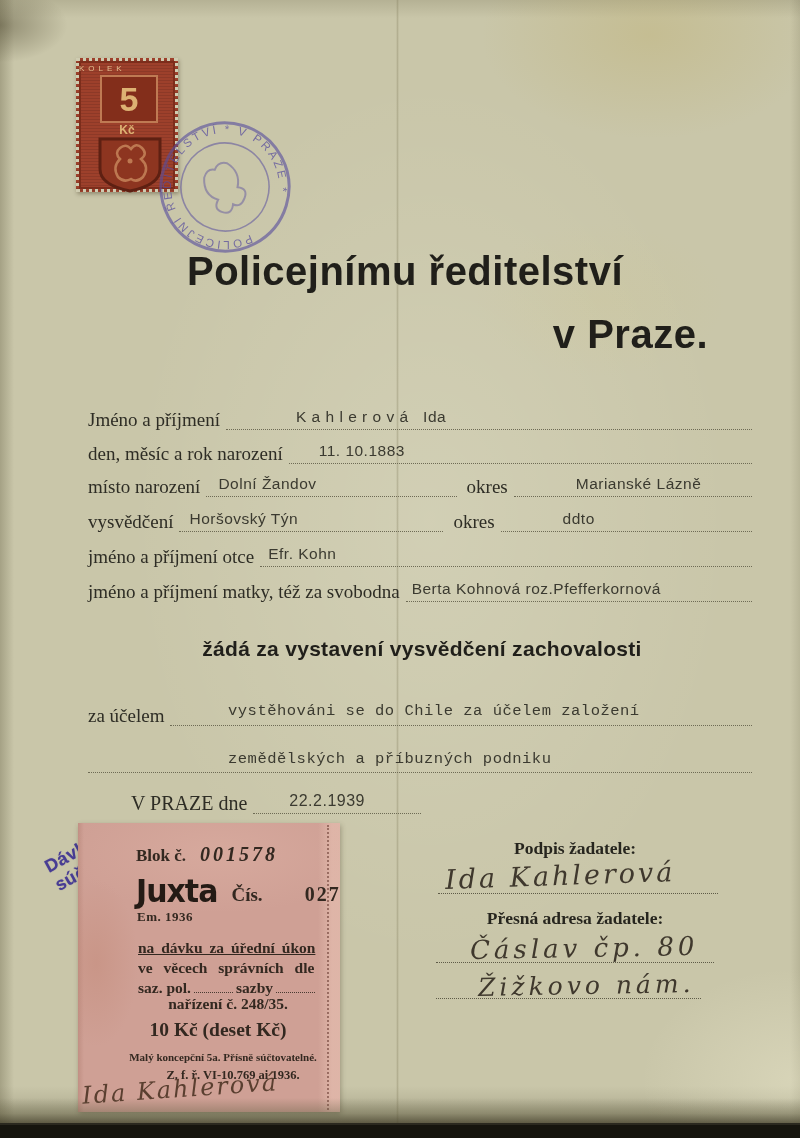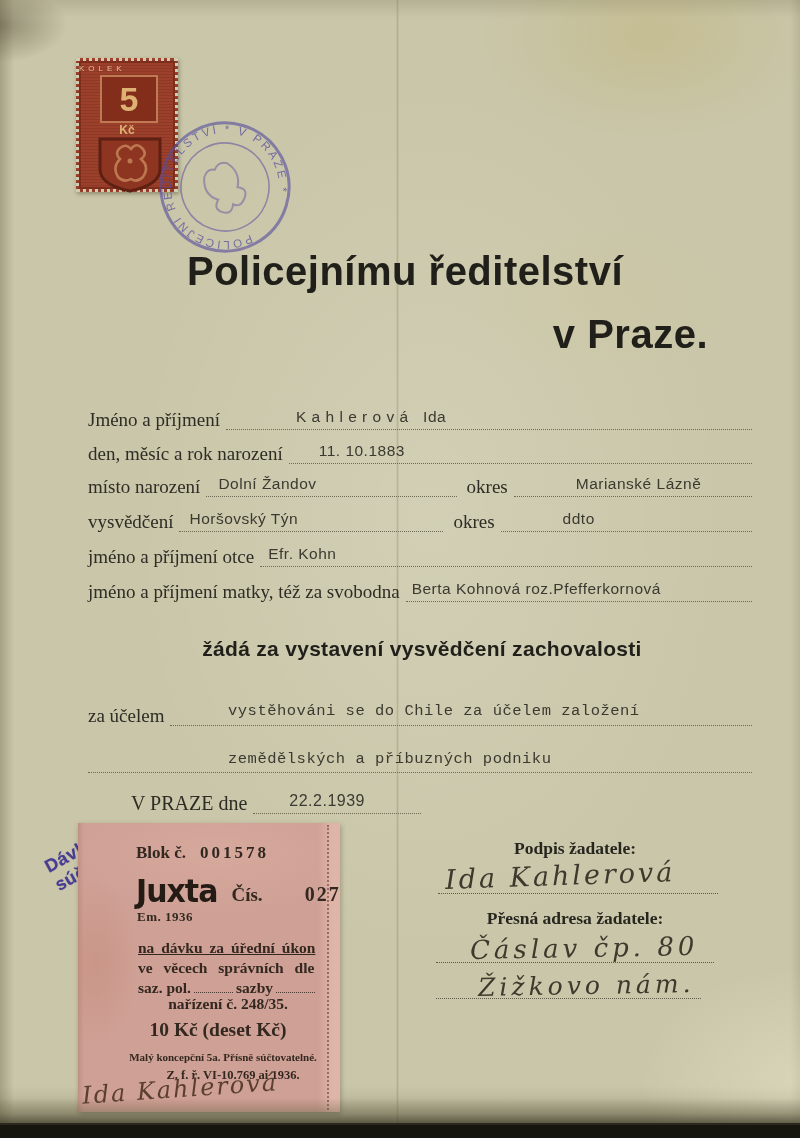--- a/index.html
+++ b/index.html
@@ -76,21 +76,21 @@
       radial-gradient(ellipse 60px 120px at 18px 140px, rgba(190,130,110,.35), transparent 70%),
       radial-gradient(ellipse 200px 80px at 140px 30px, rgba(222,178,165,.5), transparent 75%),
       linear-gradient(90deg, rgba(150,95,80,.25) 0, transparent 6px),
       linear-gradient(-90deg, rgba(226,186,172,.8) 0 8px, transparent 22px);
     box-shadow:1px 2px 5px rgba(50,40,20,.30);
     font-family:"Liberation Serif",serif;color:#332820;}
   .receipt::after{content:"";position:absolute;top:2px;bottom:2px;right:11px;
     border-right:2px dotted rgba(100,55,45,.55);}
   .r-blok{position:absolute;left:58px;top:20px;white-space:nowrap;}
   .r-blok .b-lbl{font-weight:bold;font-size:17px;}
-  .r-blok .b-num{font-weight:bold;font-size:17px;letter-spacing:3px;padding-left:10px;}
+  .r-blok .b-num{font-weight:bold;font-size:20px;letter-spacing:3px;padding-left:10px;font-style:italic;}
   .r-juxta{position:absolute;left:58px;top:50px;white-space:nowrap;display:flex;align-items:baseline;}
   .r-juxta .brand{font:900 30px "DejaVu Sans",sans-serif;letter-spacing:-1px;transform:scaleY(1.08);color:#241b15;}
   .r-juxta .cis{font-weight:bold;font-size:19px;padding-left:14px;}
   .r-juxta .cnum{font-weight:bold;font-size:20px;letter-spacing:2px;padding-left:42px;}
   .r-em{position:absolute;left:59px;top:86px;font-weight:bold;font-size:13px;letter-spacing:.5px;}
   .r-body{position:absolute;left:60px;top:116px;width:180px;font-weight:bold;font-size:15.5px;line-height:1.15;}
   .r-body .l1{word-spacing:3px;text-decoration:underline;}
   .r-body .l2{word-spacing:7px;padding-top:2px;}
   .r-l3{display:flex;align-items:flex-end;padding-top:2px;}
   .r-l3 .leader{flex:1;border-bottom:1.5px dotted #4a3b32;margin:0 3px 3px 3px;}

